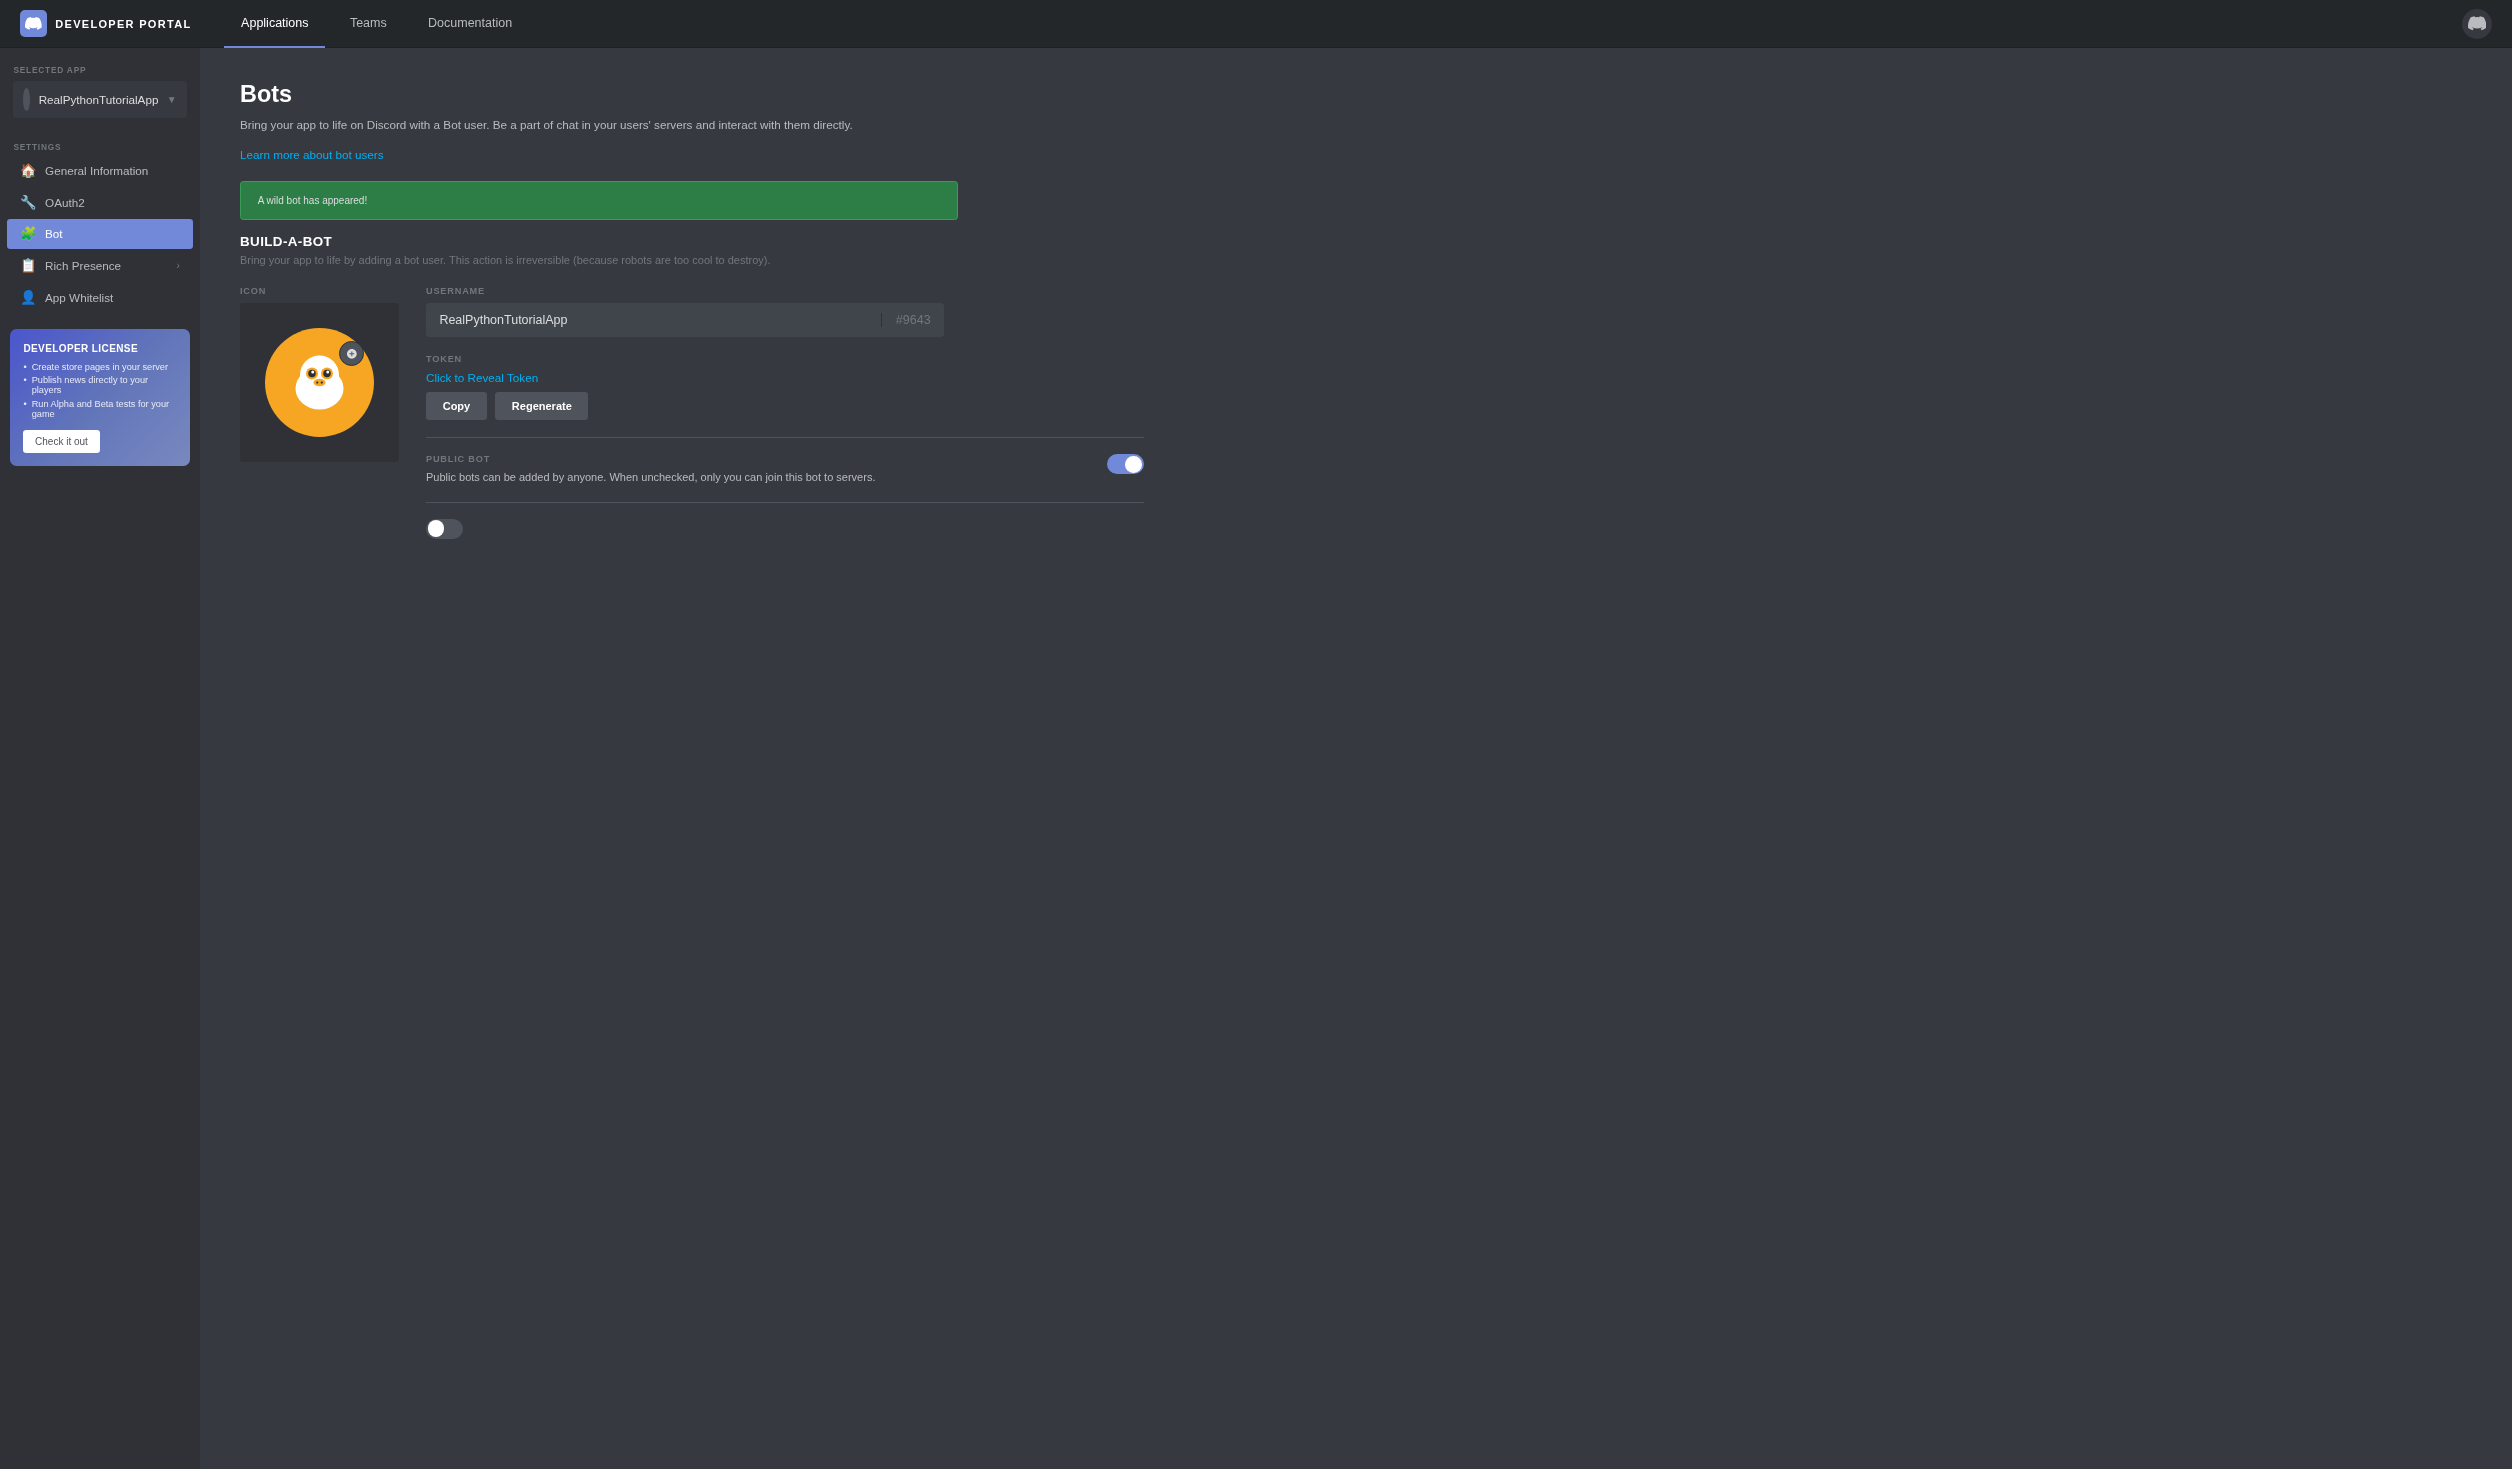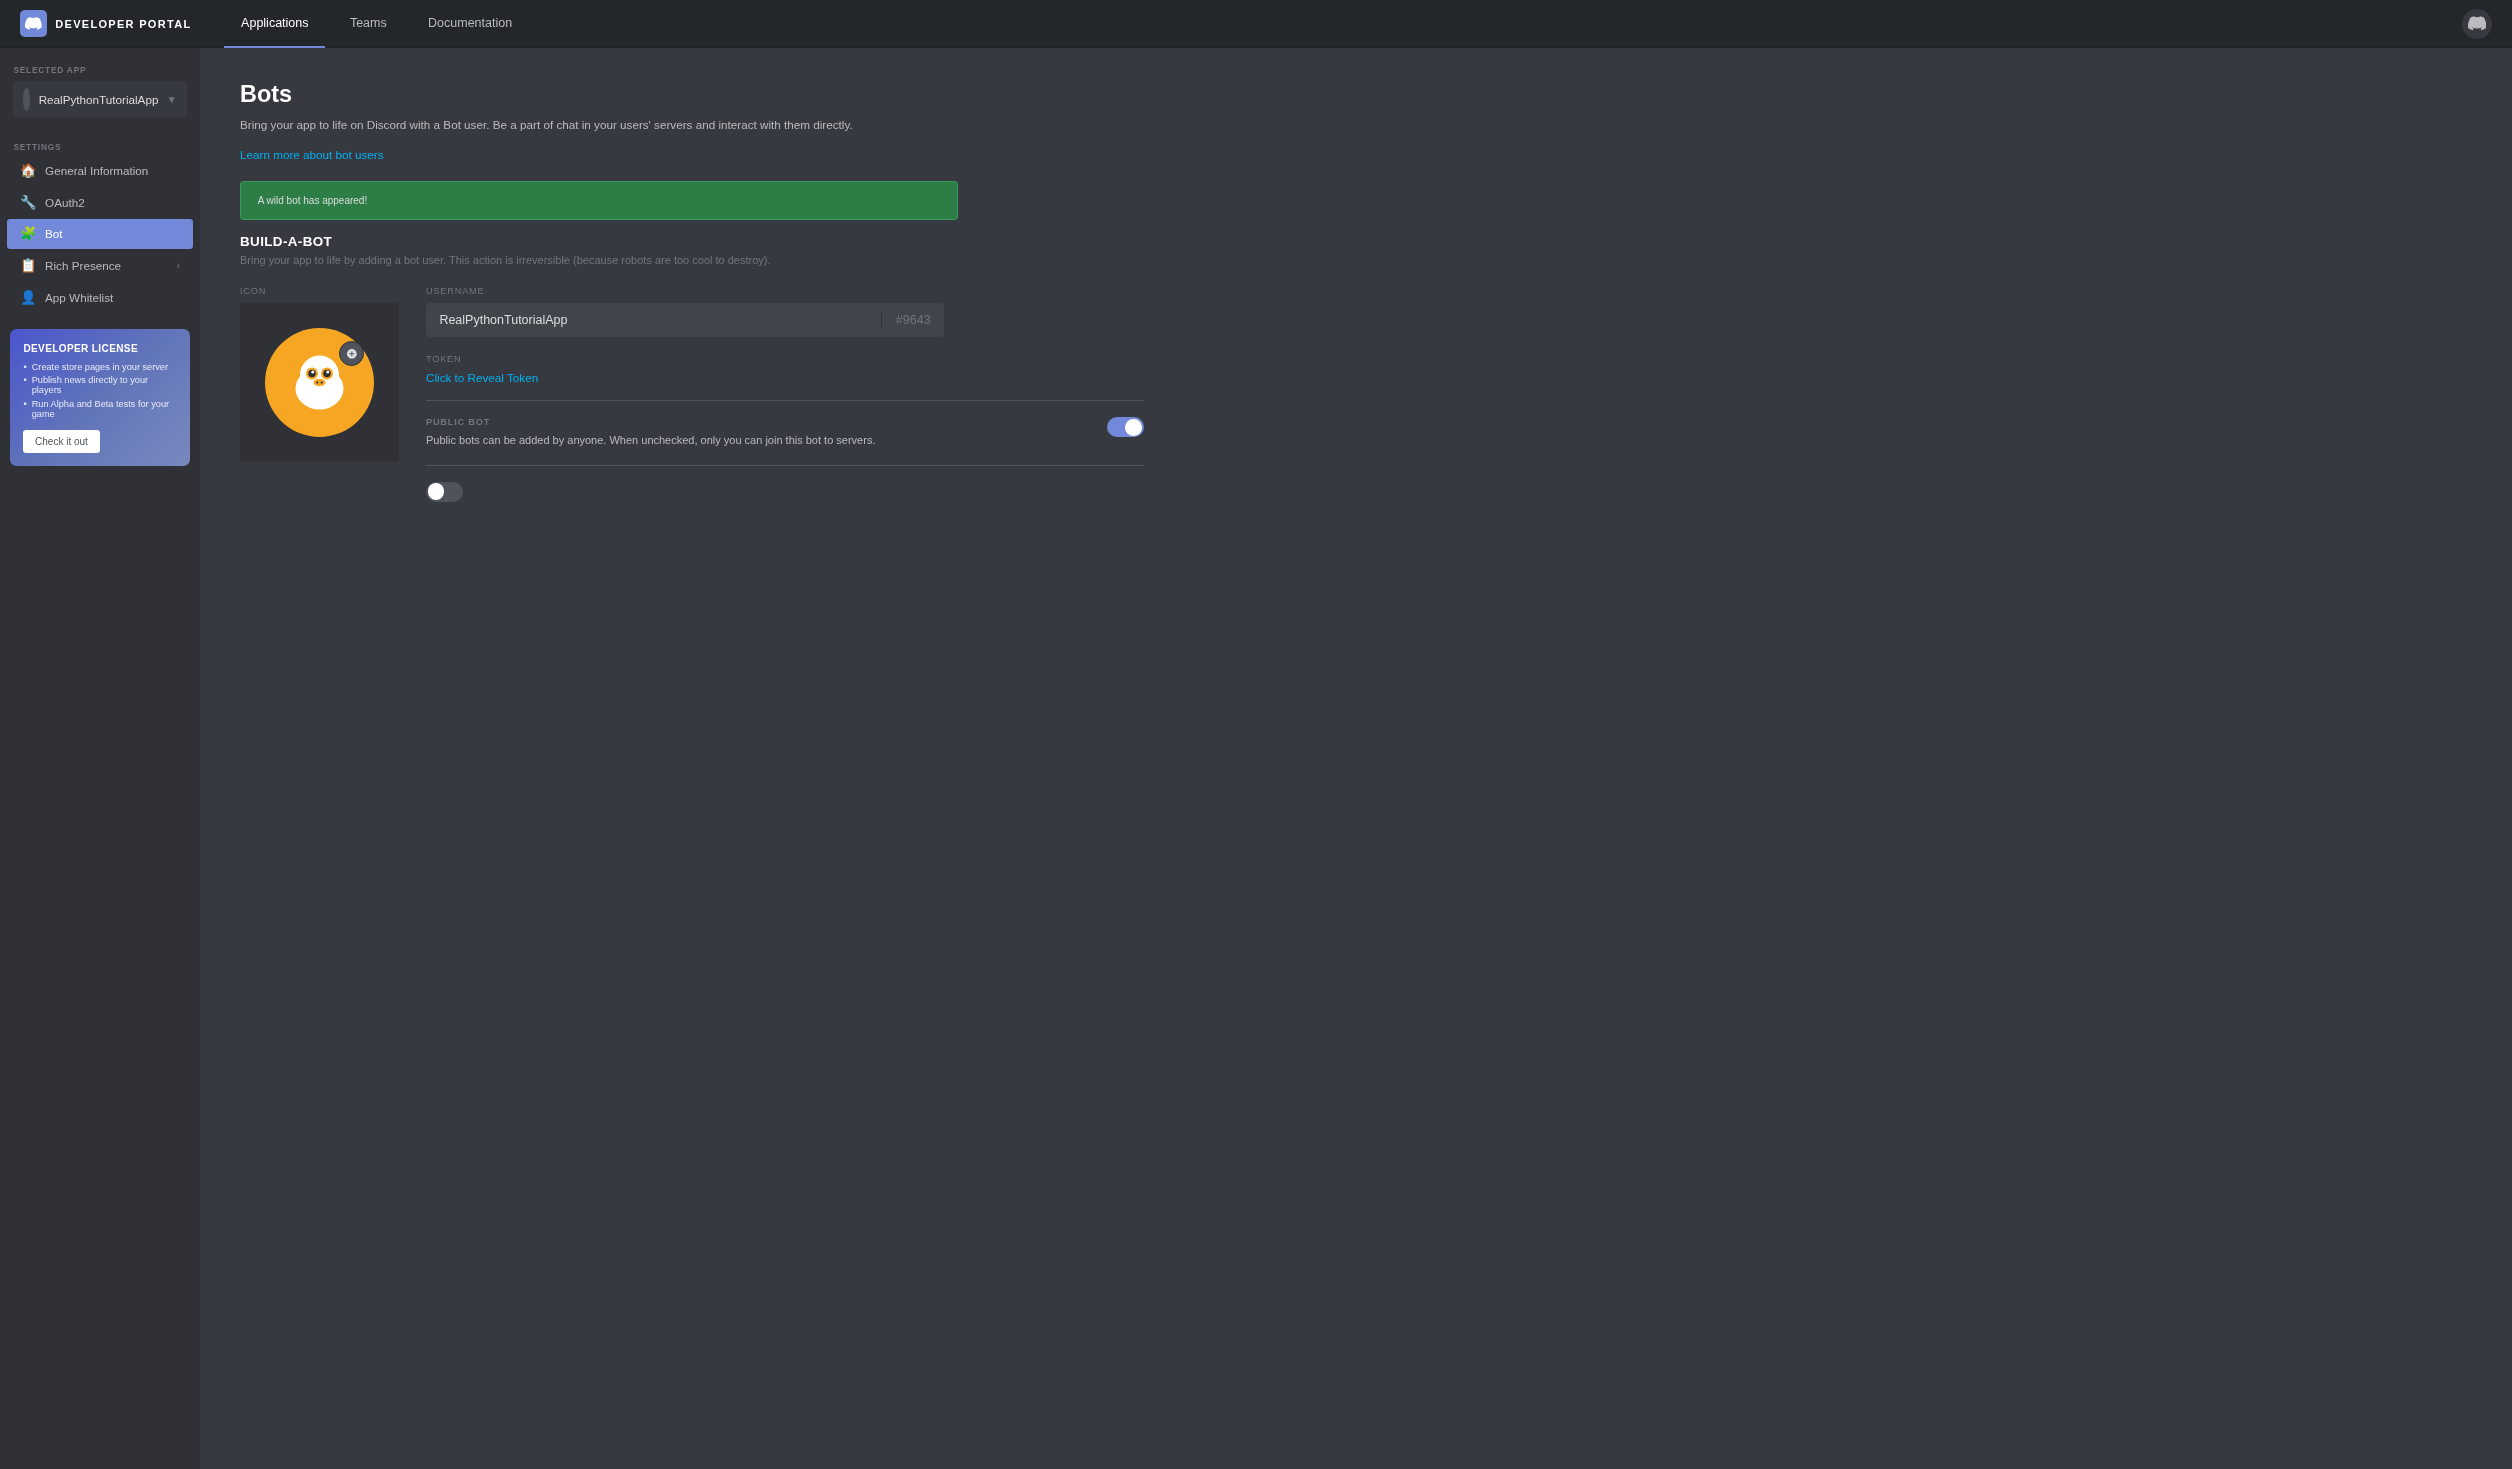--- a/index.html
+++ b/index.html
@@ -326,21 +326,21 @@
     }
 
     .bot-fields {
       flex: 1;
     }
     .field-group {
       margin-bottom: 16.7px;
     }
     .field-label {
       font-size: 9.2px;
-      font-weight: 400;
+      font-weight: 700;
       letter-spacing: 0.8px;
       text-transform: uppercase;
       color: #72767d;
       margin-bottom: 6.7px;
     }
     .username-row {
       display: flex;
       align-items: center;
       background: #40444b;
       border-radius: 3.3px;
@@ -565,20 +565,24 @@
           <div class="field-label">USERNAME</div>
           <div class="username-row">
             <input class="username-input" type="text" value="RealPythonTutorialApp" style="">
             <span class="username-discriminator">#9643</span>
           </div>
         </div>
 
         <div class="field-group">
           <div class="field-label">TOKEN</div>
           <div class="token-reveal">Click to Reveal Token</div>
+          <div class="token-buttons">
+            <button class="btn-secondary">Copy</button>
+            <button class="btn-secondary">Regenerate</button>
+          </div>
         </div>
 
         <div class="toggle-section">
           <div class="toggle-row">
             <div class="toggle-info">
               <div class="toggle-title">PUBLIC BOT</div>
               <div class="toggle-desc">Public bots can be added by anyone. When unchecked, only you can join this bot to servers.</div>
             </div>
             <div class="toggle-switch on">
               <div class="toggle-knob"></div>

